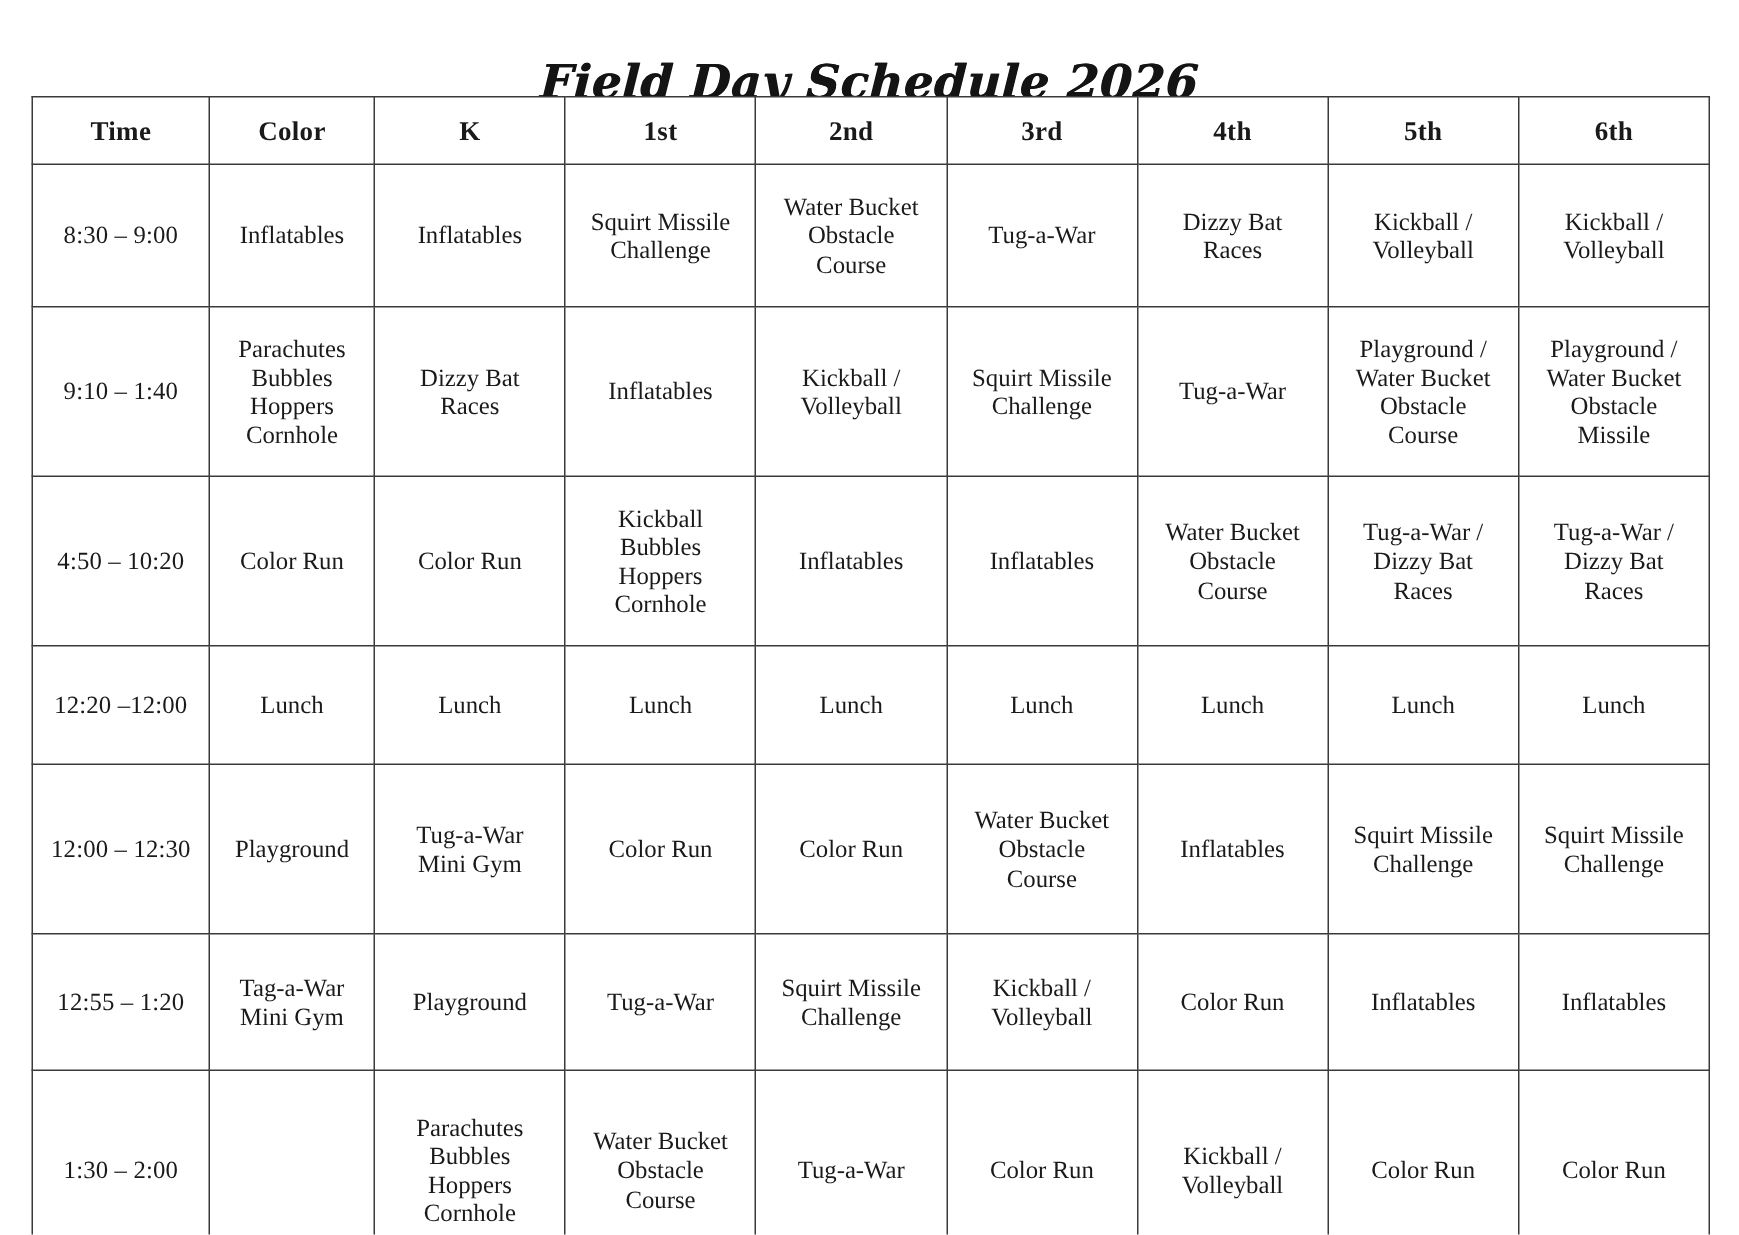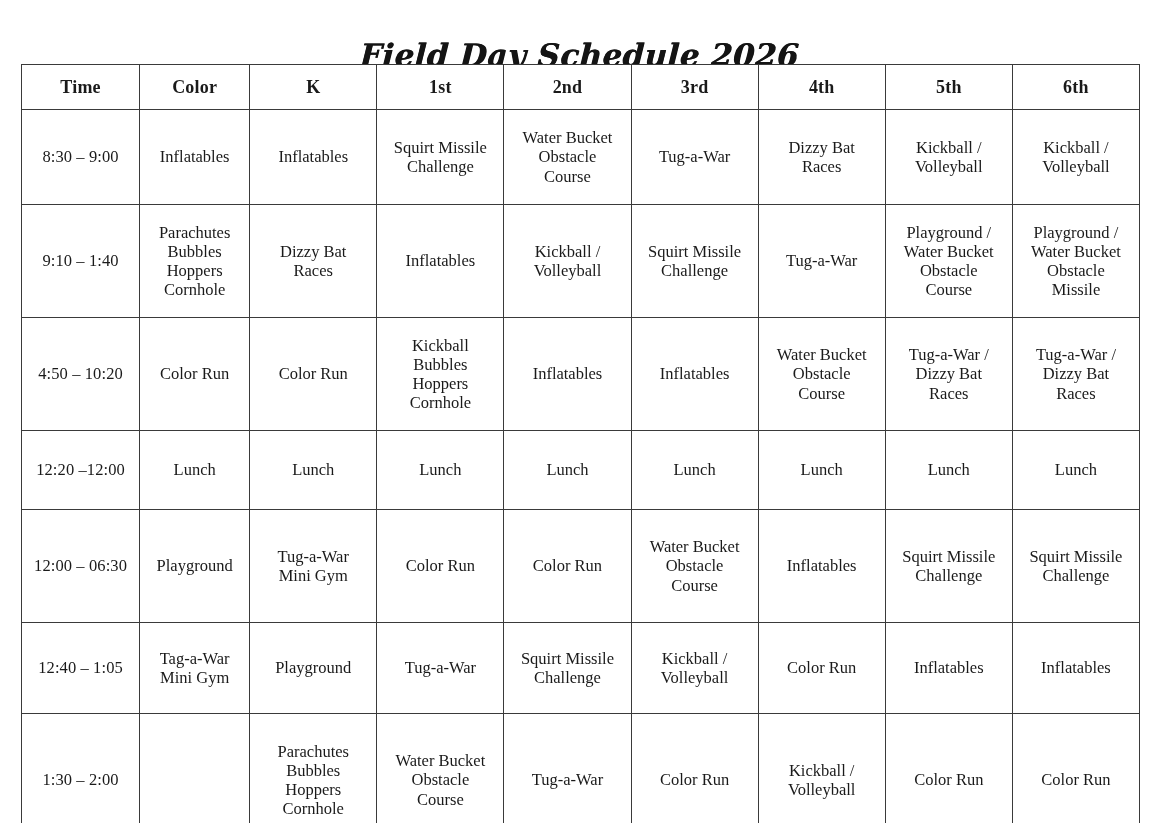--- a/index.html
+++ b/index.html
@@ -325,21 +325,21 @@
               <span>Lunch</span>
             </div>
           </td>
           <td class="slot-cell">
             <div class="cell-lines">
               <span>Lunch</span>
             </div>
           </td>
         </tr>
         <tr class="r-4">
-          <td class="time-cell">12:00 – 06:30</td>
+          <td class="time-cell">12:00 – 12:30</td>
           <td class="slot-cell">
             <div class="cell-lines">
               <span>Playground</span>
             </div>
           </td>
           <td class="slot-cell">
             <div class="cell-lines">
               <span>Tug-a-War</span>
               <span>Mini Gym</span>
             </div>
@@ -373,21 +373,21 @@
             </div>
           </td>
           <td class="slot-cell">
             <div class="cell-lines">
               <span>Squirt Missile</span>
               <span>Challenge</span>
             </div>
           </td>
         </tr>
         <tr class="r-5">
-          <td class="time-cell">12:40 – 1:05</td>
+          <td class="time-cell">12:55 – 1:20</td>
           <td class="slot-cell">
             <div class="cell-lines">
               <span>Tag-a-War</span>
               <span>Mini Gym</span>
             </div>
           </td>
           <td class="slot-cell">
             <div class="cell-lines">
               <span>Playground</span>
             </div>

